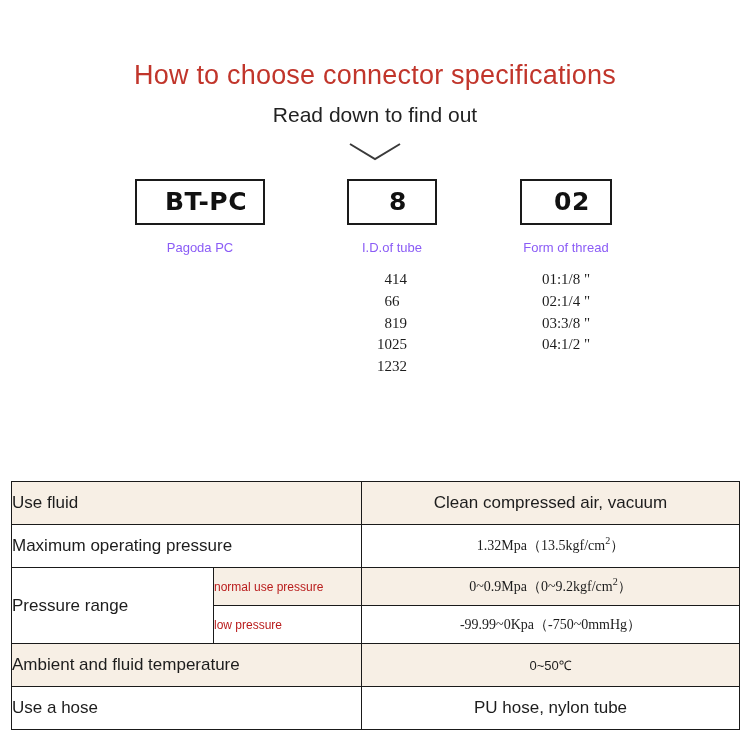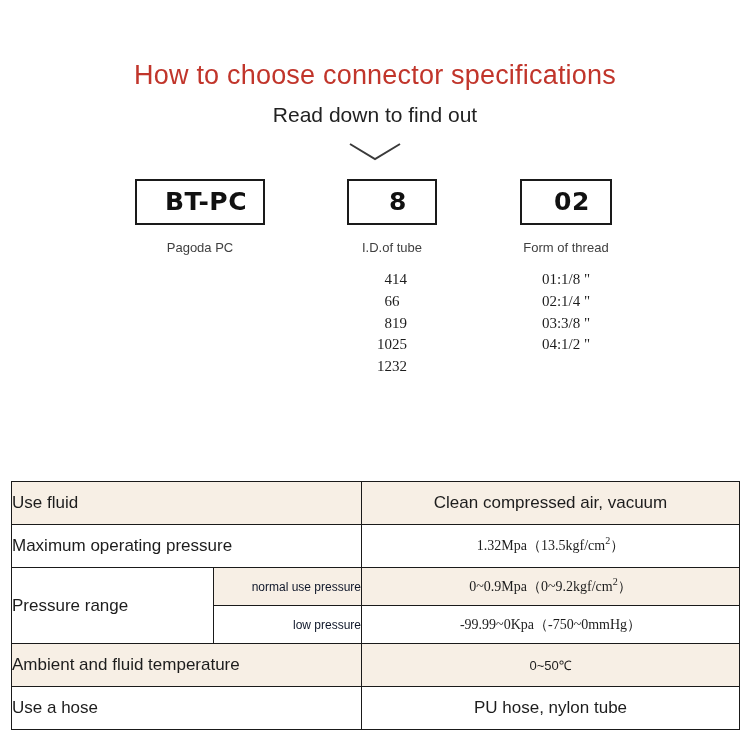--- a/index.html
+++ b/index.html
@@ -63,21 +63,21 @@
     font-size: 25px;
     font-weight: bold;
     letter-spacing: 0.5px;
     font-family: "DejaVu Sans", sans-serif;
     color: #111111;
     box-sizing: content-box;
     padding-left: 12px;
   }
   .code-caption {
     font-size: 13px;
-    color: #404040;
+    color: #8b5cf6;
     margin-top: 15px;
     white-space: nowrap;
   }
   .code-list {
     margin-top: 14px;
     font-size: 15px;
     color: #1d1d1d;
     line-height: 1.45;
     font-family: "Liberation Serif", serif;
   }
@@ -112,22 +112,22 @@
   .white { background: #ffffff; }
 
   .label-cell {
     font-size: 17px;
     color: #1d1d1d;
     padding-left: 26px;
     height: 42px;
   }
   .sub-label-cell {
     font-size: 12px;
-    color: #0f172a;
-    text-align: right;
+    color: #b91c1c;
+    text-align: left;
     height: 37px;
   }
   .value-cell {
     text-align: center;
     color: #1d1d1d;
   }
   .value-big { font-size: 17px; }
   .value-small {
     font-size: 14px;
     font-family: "Liberation Serif", serif;

